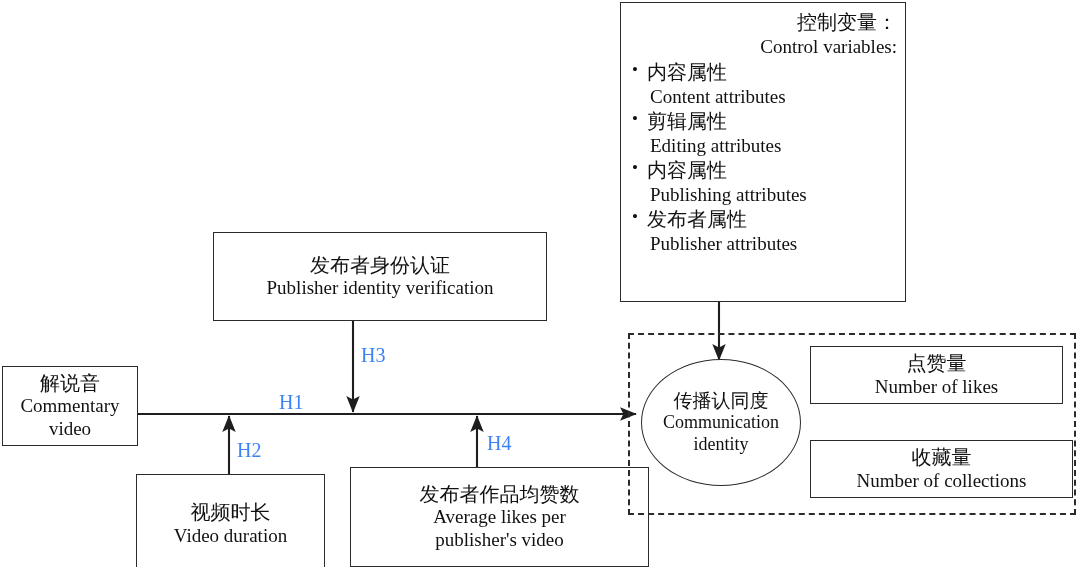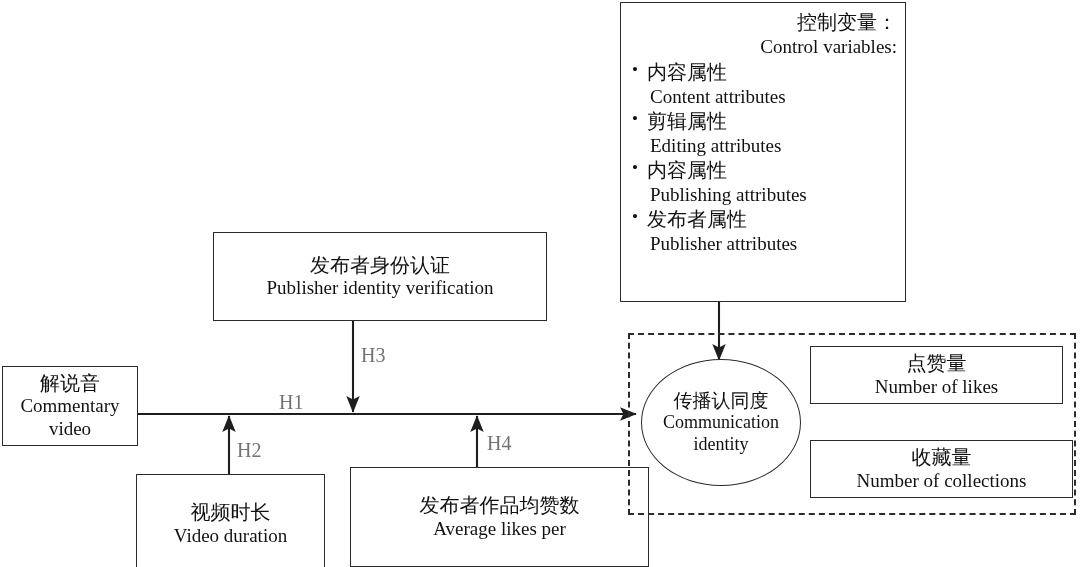--- a/index.html
+++ b/index.html
@@ -56,21 +56,21 @@
   #communication-identity .line-cn{font-size:19px;}
   #communication-identity .line-en{font-size:18px;}
 
   #likes-box{left:810px;top:346px;width:253px;height:58px;}
   #collections-box{left:810px;top:440px;width:263px;height:58px;}
 
   
   #connectors{position:absolute;left:0;top:0;width:1080px;height:567px;pointer-events:none;}
 
   
-  .hlabel{position:absolute;font-size:20px;line-height:1;color:#737373;white-space:nowrap;}
+  .hlabel{position:absolute;font-size:20px;line-height:1;color:#3b82f6;white-space:nowrap;}
   #label-h1{left:279px;top:392px;}
   #label-h2{left:237px;top:440px;}
   #label-h3{left:361px;top:345px;}
   #label-h4{left:487px;top:433px;}
 </style>
 </head>
 <body>
 
 <div id="canvas">
 
@@ -139,20 +139,21 @@
   </div>
 
   <div class="node box" id="video-duration">
     <div class="line-cn">视频时长</div>
     <div class="line-en">Video duration</div>
   </div>
 
   <div class="node box" id="average-likes">
     <div class="line-cn">发布者作品均赞数</div>
     <div class="line-en">Average likes per</div>
+    <div class="line-en">publisher's video</div>
   </div>
 
   <div id="outcome-region"></div>
 
   <div class="node" id="communication-identity">
     <div class="line-cn">传播认同度</div>
     <div class="line-en">Communication</div>
     <div class="line-en">identity</div>
   </div>
 

